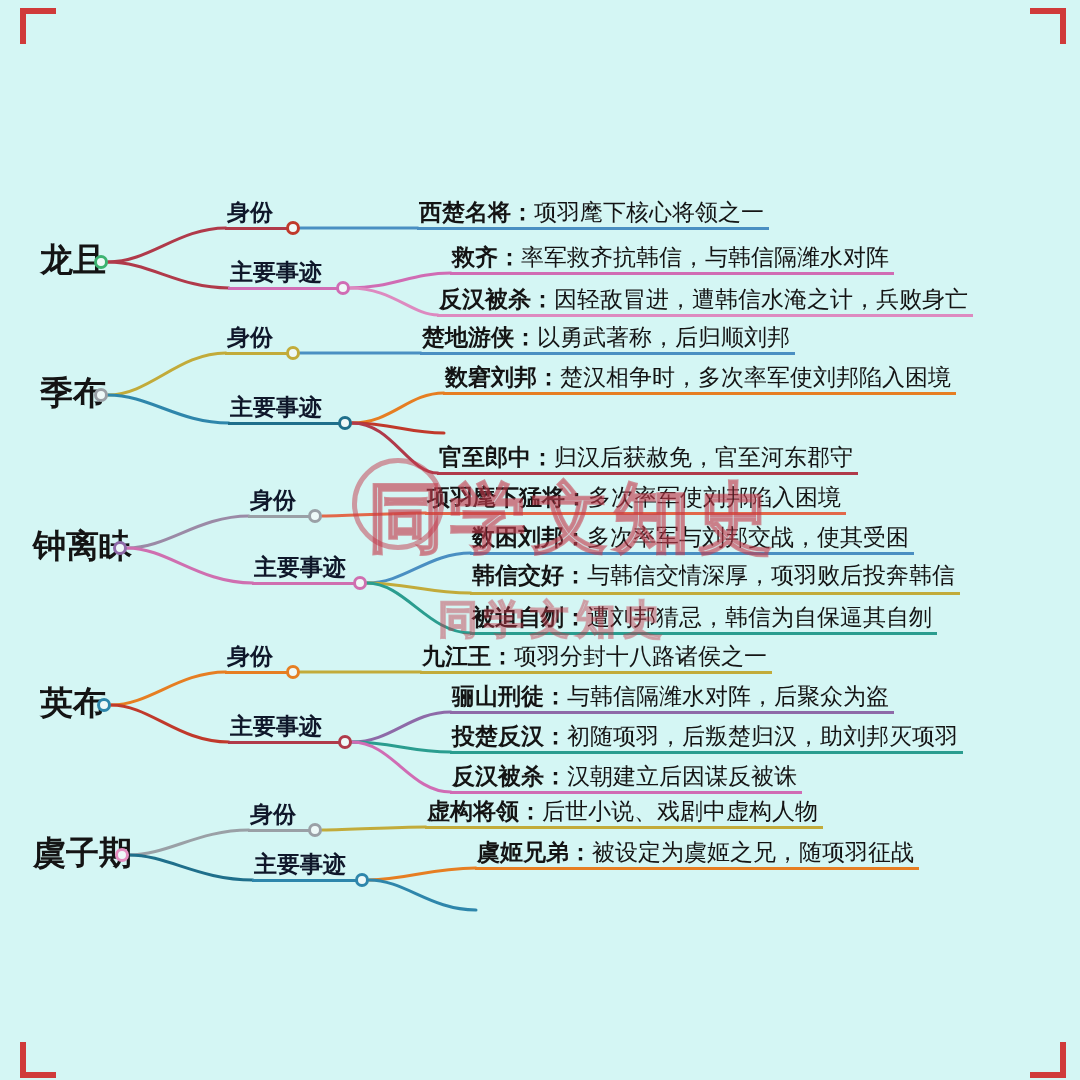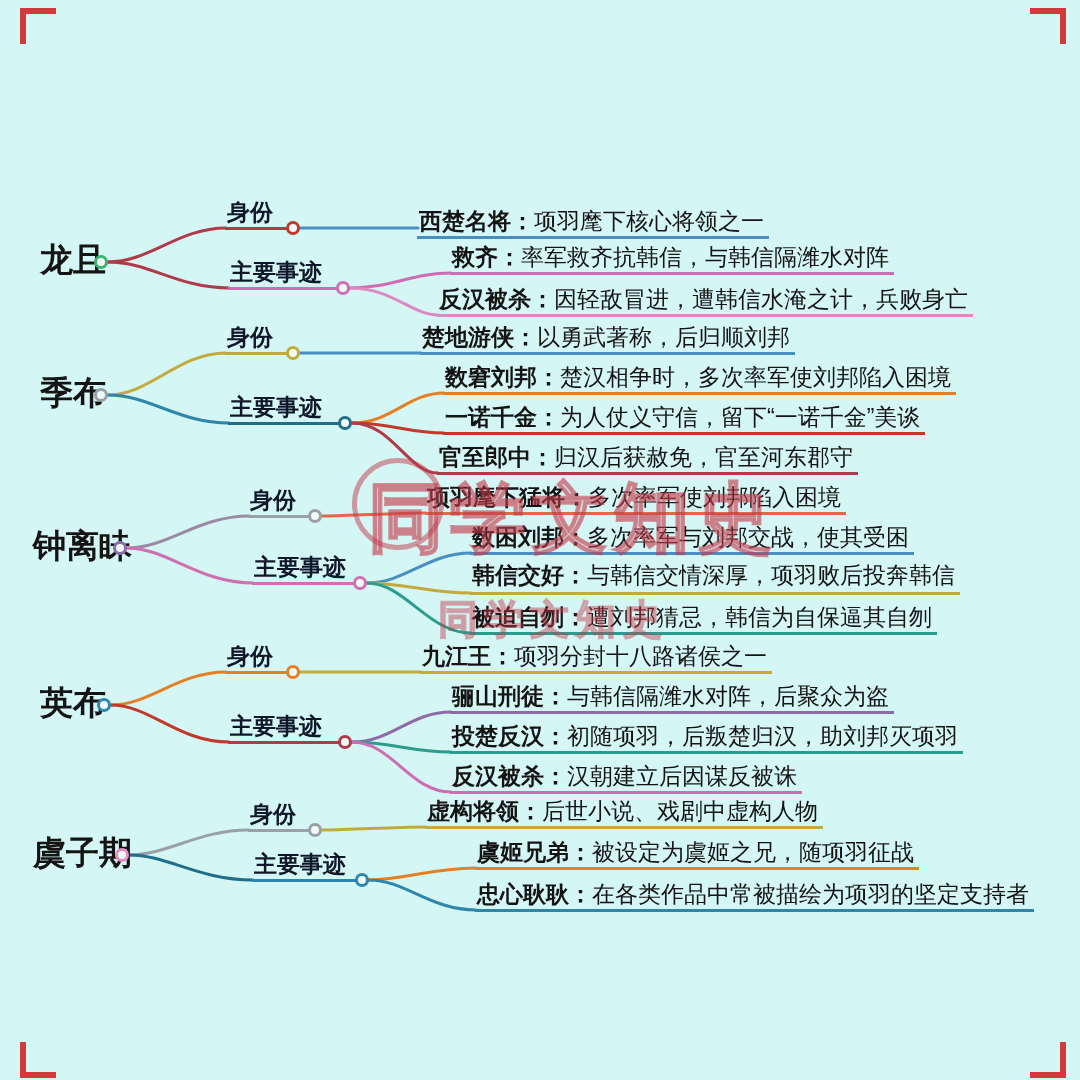--- a/index.html
+++ b/index.html
@@ -76,21 +76,21 @@
     <path d="M369,880 C405,880 430,910 476,910" style="stroke: rgb(46, 134, 171);"></path>
   </svg>
 
   <div class="root-label" style="left:40px;top:245px">龙且</div>
   <span class="dot" style="left: 94px; top: 255px; border-color: rgb(60, 179, 113);"></span>
 
   <div class="branch" style="left: 225px; top: 199px; width: 64px; border-bottom-color: rgb(176, 58, 74);">
     <span>身份</span>
   </div>
   <span class="dot" style="left: 286px; top: 221px; border-color: rgb(192, 57, 43);"></span>
-  <div class="leaf" style="left: 417px; top: 208px; border-bottom-color: rgb(74, 143, 194);">
+  <div class="leaf" style="left: 417px; top: 199px; border-bottom-color: rgb(74, 143, 194);">
     <b class="term">西楚名将：</b><span>项羽麾下核心将领之一</span>
   </div>
 
   <div class="branch" style="left: 228px; top: 259px; width: 112px; border-bottom-color: rgb(208, 108, 180);">
     <span>主要事迹</span>
   </div>
   <span class="dot" style="left: 336px; top: 281px; border-color: rgb(208, 108, 180);"></span>
   <div class="leaf" style="left: 450px; top: 244px; border-bottom-color: rgb(208, 108, 180);">
     <b class="term">救齐：</b><span>率军救齐抗韩信，与韩信隔潍水对阵</span>
   </div>
@@ -109,23 +109,20 @@
     <b class="term">楚地游侠：</b><span>以勇武著称，后归顺刘邦</span>
   </div>
 
   <div class="branch" style="left: 228px; top: 394px; width: 112px; border-bottom-color: rgb(31, 111, 139);">
     <span>主要事迹</span>
   </div>
   <span class="dot" style="left: 338px; top: 416px; border-color: rgb(31, 111, 139);"></span>
   <div class="leaf" style="left: 443px; top: 364px; border-bottom-color: rgb(230, 126, 34); text-align: right;">
     <b class="term">数窘刘邦：</b><span>楚汉相争时，多次率军使刘邦陷入困境</span>
   </div>
-  <div class="leaf" style="left: 443px; top: 404px; border-bottom-color: rgb(192, 57, 43);">
-    <b class="term">一诺千金：</b><span>为人仗义守信，留下“一诺千金”美谈</span>
-  </div>
   <div class="leaf" style="left: 437px; top: 444px; border-bottom-color: rgb(176, 58, 74);">
     <b class="term">官至郎中：</b><span>归汉后获赦免，官至河东郡守</span>
   </div>
 
   <div class="root-label" style="left:33px;top:531px">钟离眛</div>
   <span class="dot" style="left: 113px; top: 541px; border-color: rgb(142, 106, 168);"></span>
 
   <div class="branch" style="left: 248px; top: 487px; width: 64px; border-bottom-color: rgb(154, 160, 166);">
     <span>身份</span>
   </div>
@@ -183,23 +180,20 @@
   <div class="leaf" style="left: 425px; top: 798px; border-bottom-color: rgb(194, 171, 58);">
     <b class="term">虚构将领：</b><span>后世小说、戏剧中虚构人物</span>
   </div>
 
   <div class="branch" style="left: 252px; top: 851px; width: 106px; border-bottom-color: rgb(46, 134, 171);">
     <span>主要事迹</span>
   </div>
   <span class="dot" style="left: 355px; top: 873px; border-color: rgb(46, 134, 171);"></span>
   <div class="leaf" style="left: 475px; top: 839px; border-bottom-color: rgb(230, 126, 34);">
     <b class="term">虞姬兄弟：</b><span>被设定为虞姬之兄，随项羽征战</span>
-  </div>
-  <div class="leaf" style="left: 475px; top: 881px; border-bottom-color: rgb(46, 134, 171);">
-    <b class="term">忠心耿耿：</b><span>在各类作品中常被描绘为项羽的坚定支持者</span>
   </div>
 
   <div class="wm-ring"></div>
   <div class="wm wm-large">同学文知史</div>
   <div class="wm wm-small">同学文知史</div>
 
   <div class="corner tl"></div>
   <div class="corner tr"></div>
   <div class="corner bl"></div>
   <div class="corner br"></div>

